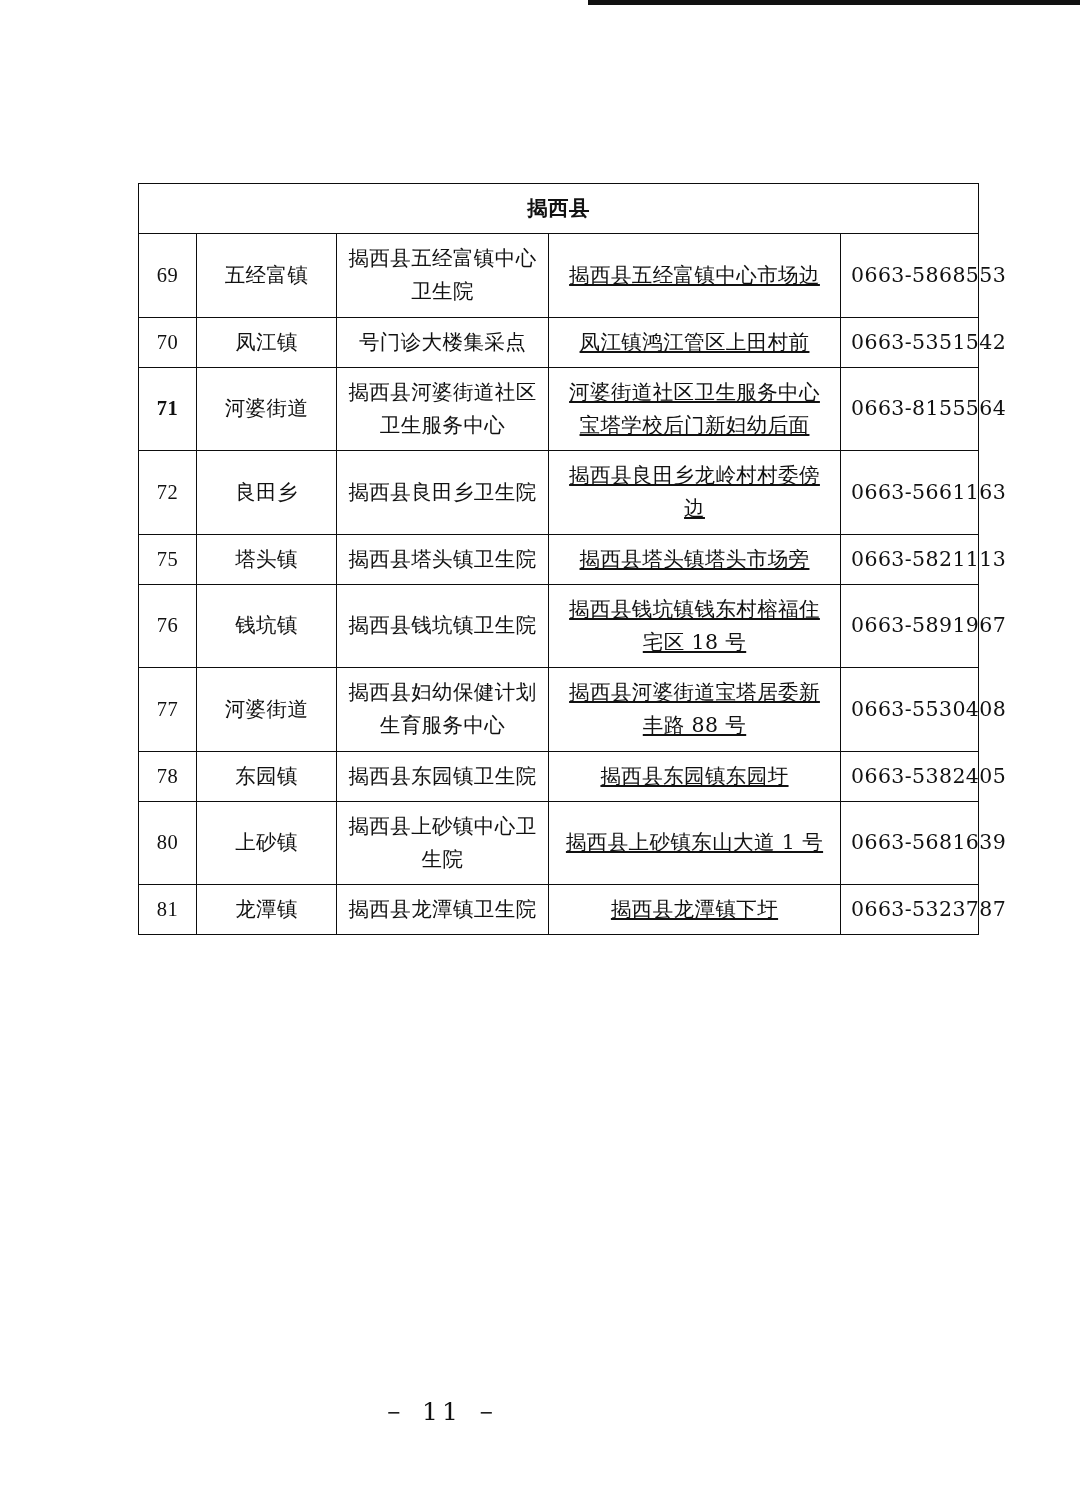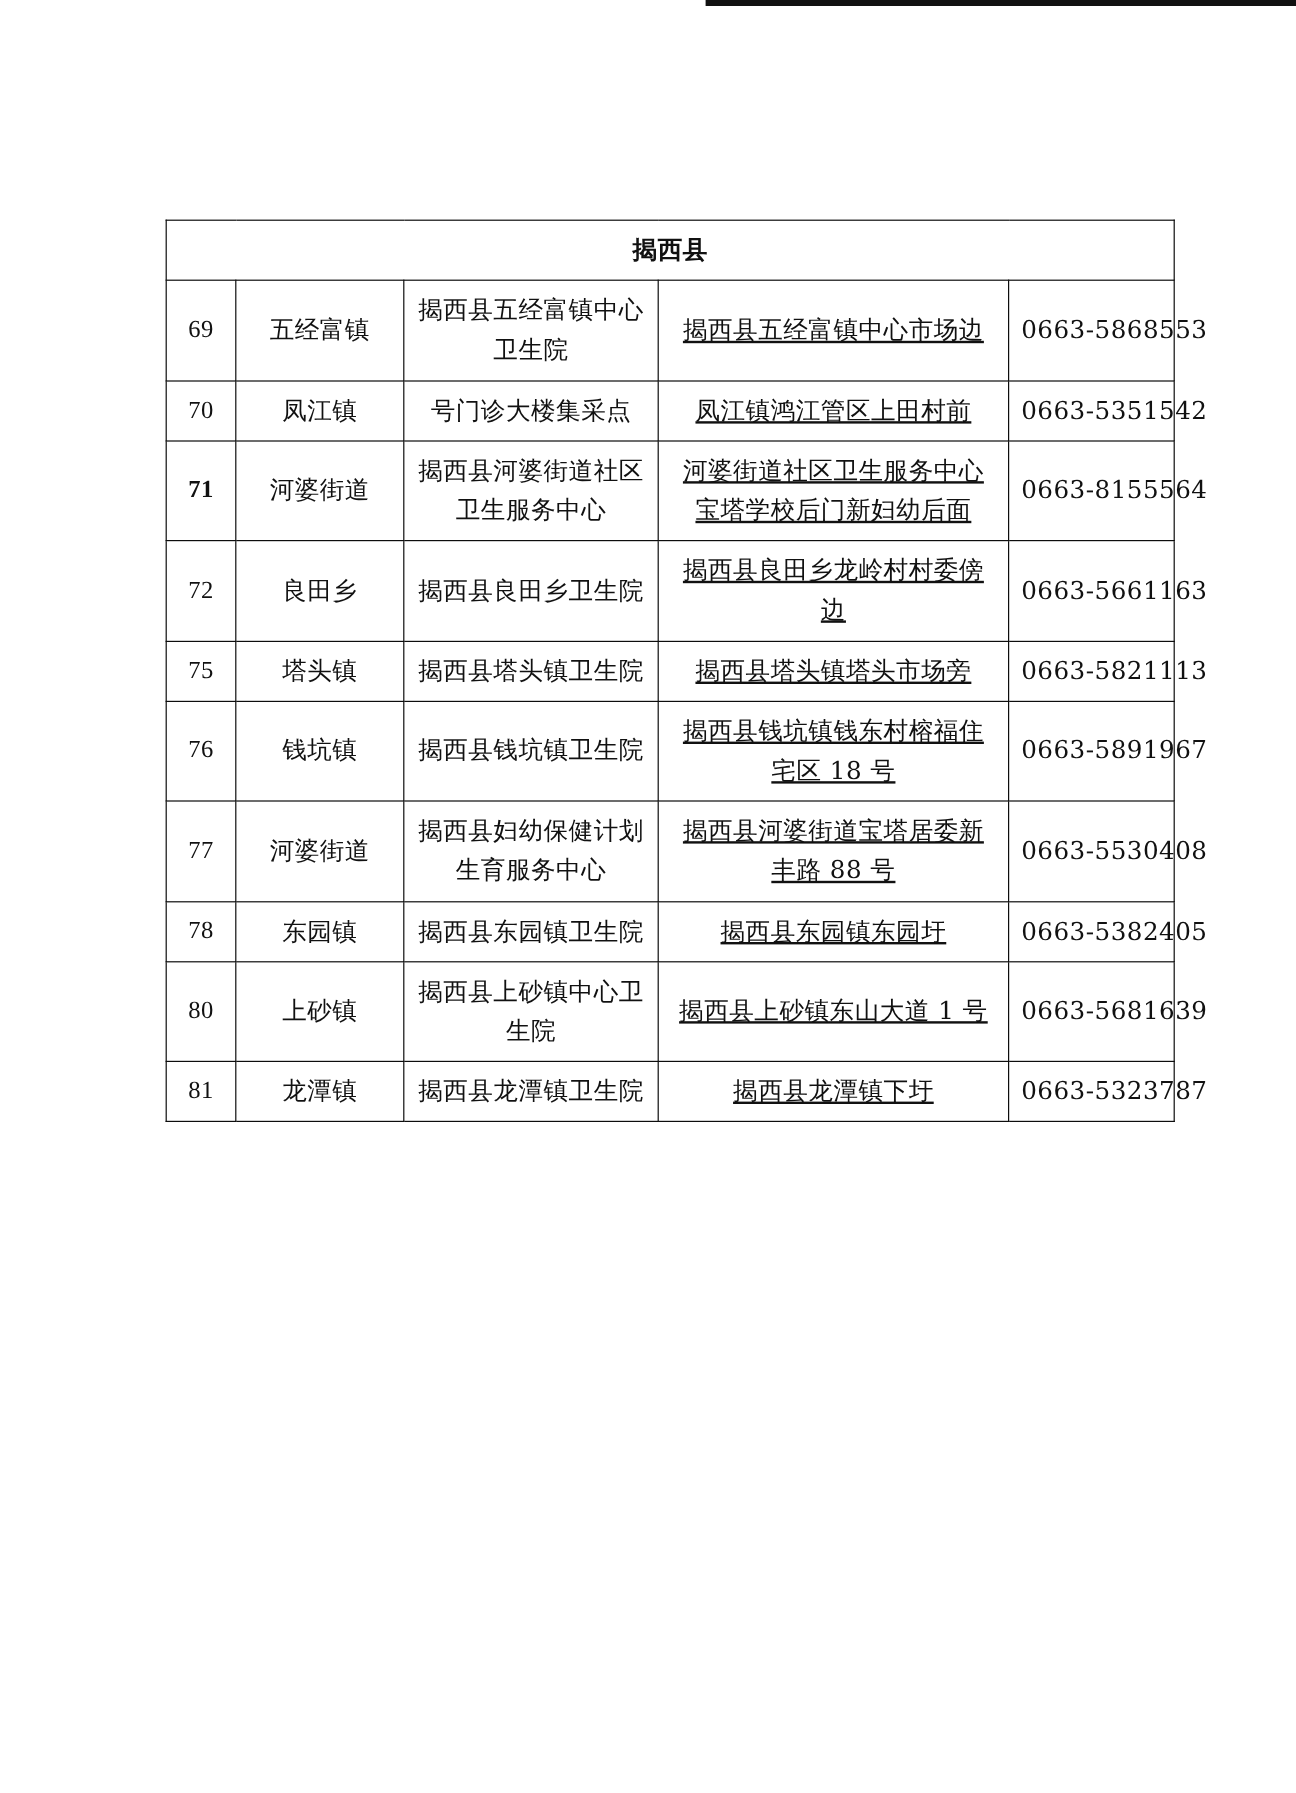--- a/index.html
+++ b/index.html
@@ -194,14 +194,15 @@
           <td class="cell-no">81</td>
           <td class="cell-town">龙潭镇</td>
           <td class="cell-inst">揭西县龙潭镇卫生院</td>
           <td class="cell-addr">揭西县龙潭镇下圩</td>
           <td class="cell-tel">0663-5323787</td>
         </tr>
       </tbody>
     </table>
   </div>
 
+  <div class="page-number">－ 11 －</div>
 
 </div>
 
 </body></html>

